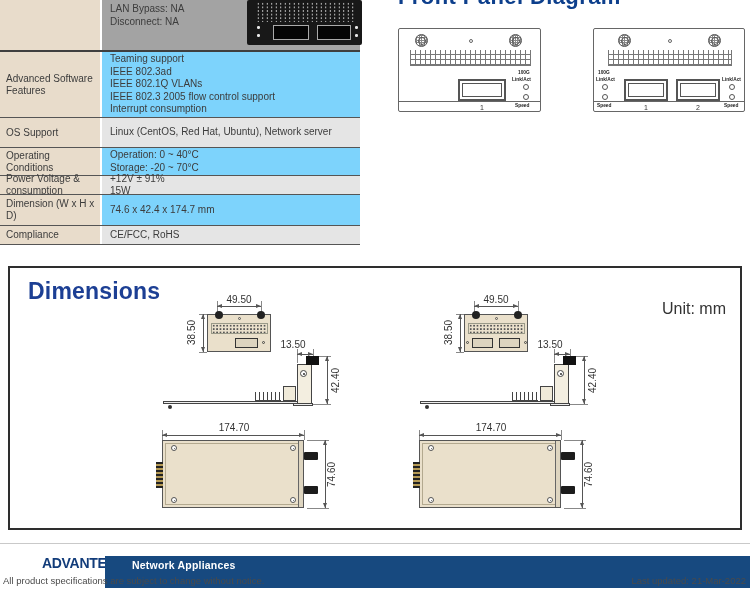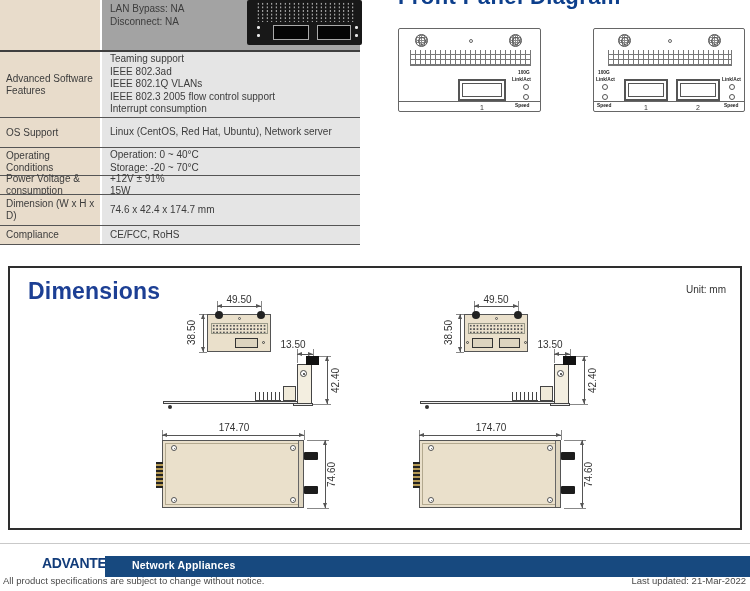--- a/index.html
+++ b/index.html
@@ -13,21 +13,21 @@
   #spec-table { position:absolute; left:0; top:0; width:360px; font-size:10px; border-bottom:1px solid #555; }
   .trow { display:flex; border-top:1px solid #555; }
   .trow.first { border-top:none; }
   .trow.thick { border-top:2px solid #3f3f3f; }
   .tlabel {
     width:102px; background:#e8dccb; border-right:2px solid #fff;
     padding:2px 2px 2px 6px; display:flex; align-items:center; line-height:12px;
   }
   .tvalue { flex:1; padding:2px 2px 2px 8px; display:flex; flex-direction:column; justify-content:center; }
   .tvalue div { line-height:12.5px; white-space:nowrap; }
-  .bg-beige { background:#a3a3a3; } .bg-gray { background:#e5e5e5; } .bg-white { background:#e5e5e5; }
+  .bg-beige { background:#a3a3a3; } .bg-gray { background:#e5e5e5; } .bg-white { background:#7dd3fc; }
 
   
   #module-photo { position:absolute; left:247px; top:0; width:115px; height:45px; background:#181818; border-radius:2px; }
   #module-photo .vents { position:absolute; left:9px; top:2px; width:98px; height:20px;
     background-image: radial-gradient(#d6d6d6 0.8px, transparent 1.05px); background-size:4.5px 3.6px; }
   #module-photo .mport { position:absolute; top:25px; height:15px; background:#050505; border:1px solid #aaa; }
   #module-photo .mp1 { left:26px; width:36px; } #module-photo .mp2 { left:70px; width:34px; }
   #module-photo .mled { position:absolute; width:2.5px; height:2.5px; background:#e8e8e8; border-radius:50%; }
 
   
@@ -48,21 +48,21 @@
   .cage { position:absolute; border:2px solid #555; background:#fff; }
   .cage::after { content:""; position:absolute; inset:2px; border:1px solid #555; }
   .led { position:absolute; width:6px; height:6px; border:1.2px solid #555; border-radius:50%; background:#fff; }
   .t6 { position:absolute; font-size:6px; line-height:6px; font-weight:bold; color:#222;
     transform:scale(0.8); transform-origin:left top; white-space:nowrap; }
   .pnum { position:absolute; font-size:7px; color:#333; line-height:7px; }
 
   
   #dims-box { position:absolute; left:8px; top:266px; width:734px; height:264px; background:#fff; border:2px solid #2e2e2e; }
   #dims-title { position:absolute; left:18px; top:10px; font-size:23px; font-weight:800; color:#1c3f94; letter-spacing:0.2px; }
-  #dims-unit { position:absolute; right:14px; top:16px; font-size:10px; color:#333; }
+  #dims-unit { position:absolute; right:14px; top:32px; font-size:16px; color:#333; }
   .dset { position:absolute; top:26px; width:195px; height:222px; }
   #dset-left { left:145px; } #dset-right { left:402px; }
 
   .dimtxt { position:absolute; font-size:10px; color:#333; white-space:nowrap; text-align:center; }
   .rlabel { position:absolute; width:40px; font-size:10px; color:#333; text-align:center; transform:rotate(-90deg); }
   .dl-h { position:absolute; height:0; border-top:1px solid #555; }
   .dl-h::before { content:""; position:absolute; left:0; top:-3px; border-style:solid;
     border-width:2.5px 5px 2.5px 0; border-color:transparent #555 transparent transparent; }
   .dl-h::after { content:""; position:absolute; right:0; top:-3px; border-style:solid;
     border-width:2.5px 0 2.5px 5px; border-color:transparent transparent transparent #555; }
@@ -102,21 +102,21 @@
   .tv .cscrew { position:absolute; width:6px; height:6px; border:1px solid #555; border-radius:50%; background:#fff; }
   .tv .cscrew::after { content:""; position:absolute; left:1.6px; top:1.6px; width:1.6px; height:1.6px; background:#555; border-radius:50%; }
   .tv-conn { position:absolute; left:1px; top:168px; width:7px; height:26px;
     background-image:repeating-linear-gradient(0deg,#222 0 2px,#b59a55 2px 4px); }
   .tv-bolt { position:absolute; left:149px; width:14px; height:8px; background:#1c1c1c; border-radius:1px; }
 
   
   #footer-rule { position:absolute; left:0; top:543px; width:750px; height:1px; background:#c9c9c9; }
   #footer-logo { position:absolute; left:42px; top:555px; font-size:14px; font-weight:800;
     color:#123c7a; letter-spacing:-0.3px; }
-  #footer-bar { position:absolute; left:105px; top:556px; width:645px; height:21px; background:#17497f; }
+  #footer-bar { position:absolute; left:105px; top:556px; width:645px; height:32px; background:#17497f; }
   #footer-series { position:absolute; left:27px; top:3px; font-size:10.5px; font-weight:bold; color:#fff; letter-spacing:0.2px; }
   #footer-notice { position:absolute; left:3px; top:575px; font-size:9.5px; color:#4a4a4a; }
   #footer-updated { position:absolute; right:4px; top:575px; font-size:9.5px; color:#4a4a4a; }
 </style>
 </head>
 <body>
 
 <div class="page">
 
   <div id="spec-table">

